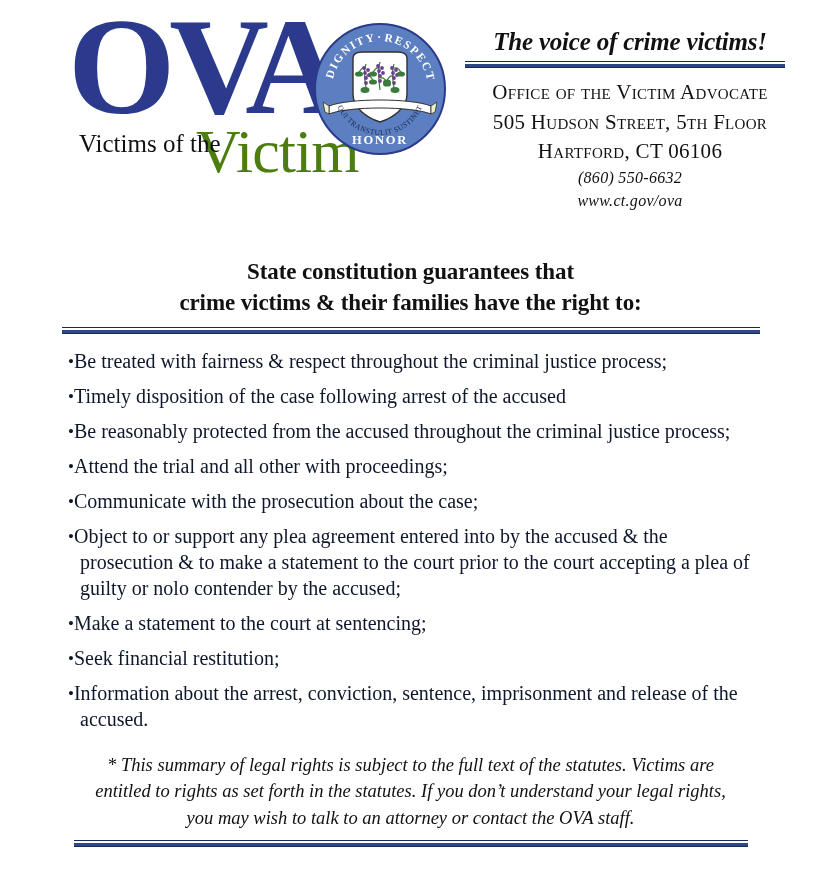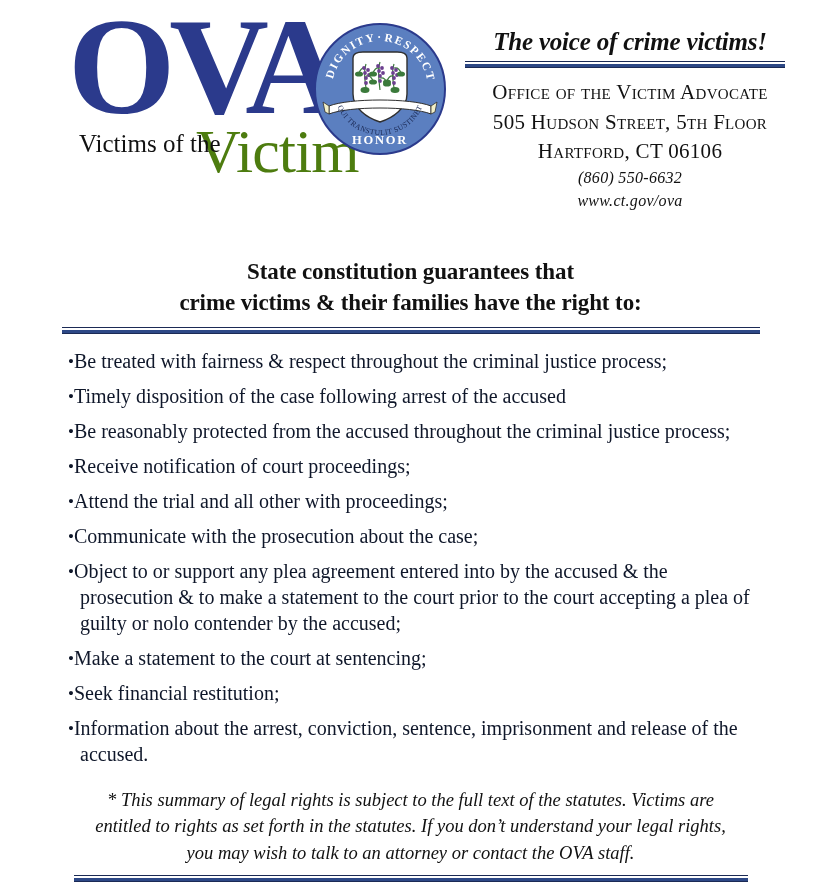--- a/index.html
+++ b/index.html
@@ -318,23 +318,20 @@
     <div class="right-item">
       <span class="bullet">•</span><span class="rtext">Be treated with fairness &amp; respect throughout the criminal justice process;</span>
     </div>
     <div class="right-item">
       <span class="bullet">•</span><span class="rtext">Timely disposition of  the case  following arrest of  the accused</span>
     </div>
     <div class="right-item">
       <span class="bullet">•</span><span class="rtext">Be reasonably protected from the accused throughout the criminal justice process;</span>
     </div>
     <div class="right-item">
-      <span class="bullet">•</span><span class="rtext">Receive notification of  court proceedings;</span>
-    </div>
-    <div class="right-item">
       <span class="bullet">•</span><span class="rtext">Attend the trial and all other with proceedings;</span>
     </div>
     <div class="right-item">
       <span class="bullet">•</span><span class="rtext">Communicate with the prosecution about the case;</span>
     </div>
     <div class="right-item">
       <span class="bullet">•</span><span class="rtext">Object to or support any plea agreement entered into by the  accused &amp; the prosecution &amp; to make a statement to the court prior to the court accepting a plea of  guilty or nolo  contender by the accused;</span>
     </div>
     <div class="right-item">
       <span class="bullet">•</span><span class="rtext">Make a statement to the court at sentencing;</span>

